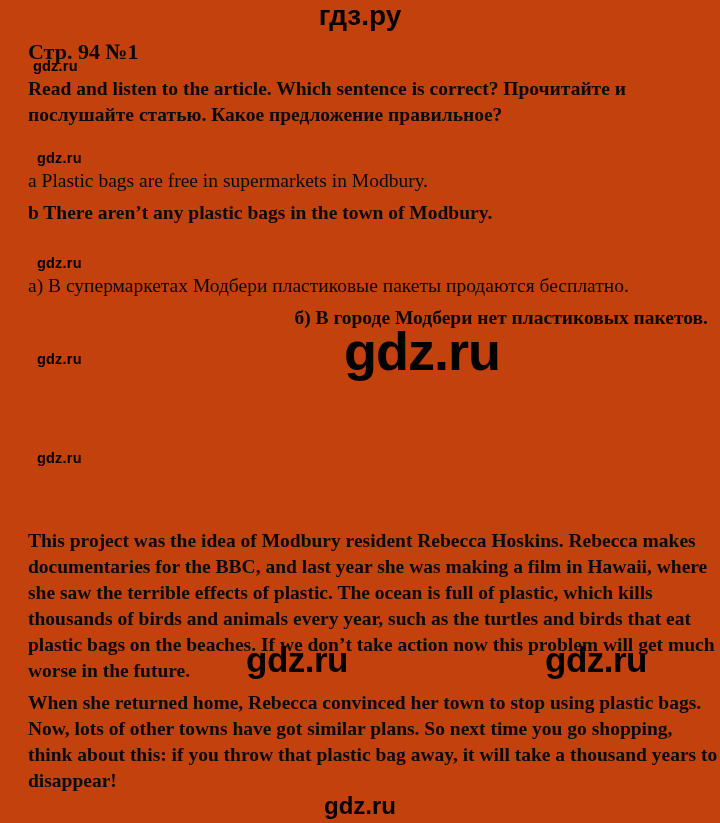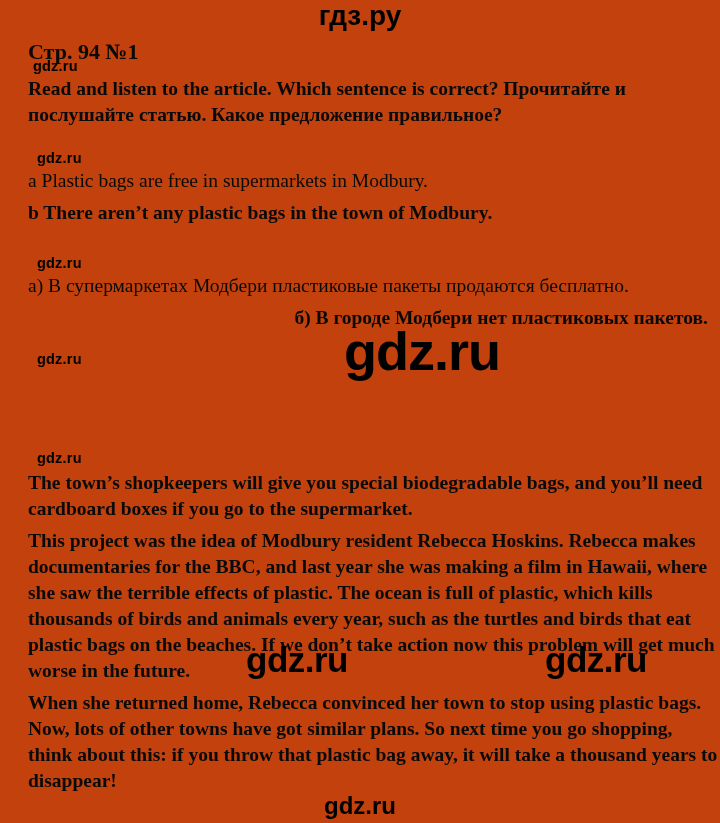--- a/index.html
+++ b/index.html
@@ -90,22 +90,20 @@
   <div class="abs serif b opt-b-ru">б) В городе Модбери нет пластиковых пакетов.</div>
 
   <div class="abs sans-logo wm-lg wm-large">gdz.ru</div>
 
   <div class="abs sans-logo wm-sm wm-4">gdz.ru</div>
 
 
 
   <div class="abs sans-logo wm-sm wm-5">gdz.ru</div>
 
-  <div class="abs serif lines para2">The town’s shopkeepers will give you special biodegradable bags, and you’ll need
-cardboard boxes if you go to the supermarket.</div>
 
   <div class="abs serif lines para3">This project was the idea of Modbury resident Rebecca Hoskins. Rebecca makes
 documentaries for the BBC, and last year she was making a film in Hawaii, where
 she saw the terrible effects of plastic. The ocean is full of plastic, which kills
 thousands of birds and animals every year, such as the turtles and birds that eat
 plastic bags on the beaches. If we don’t take action now this problem will get much
 worse in the future.</div>
 
   <div class="abs sans-logo wm-md wm-med-left">gdz.ru</div>
   <div class="abs sans-logo wm-md wm-med-right">gdz.ru</div>

